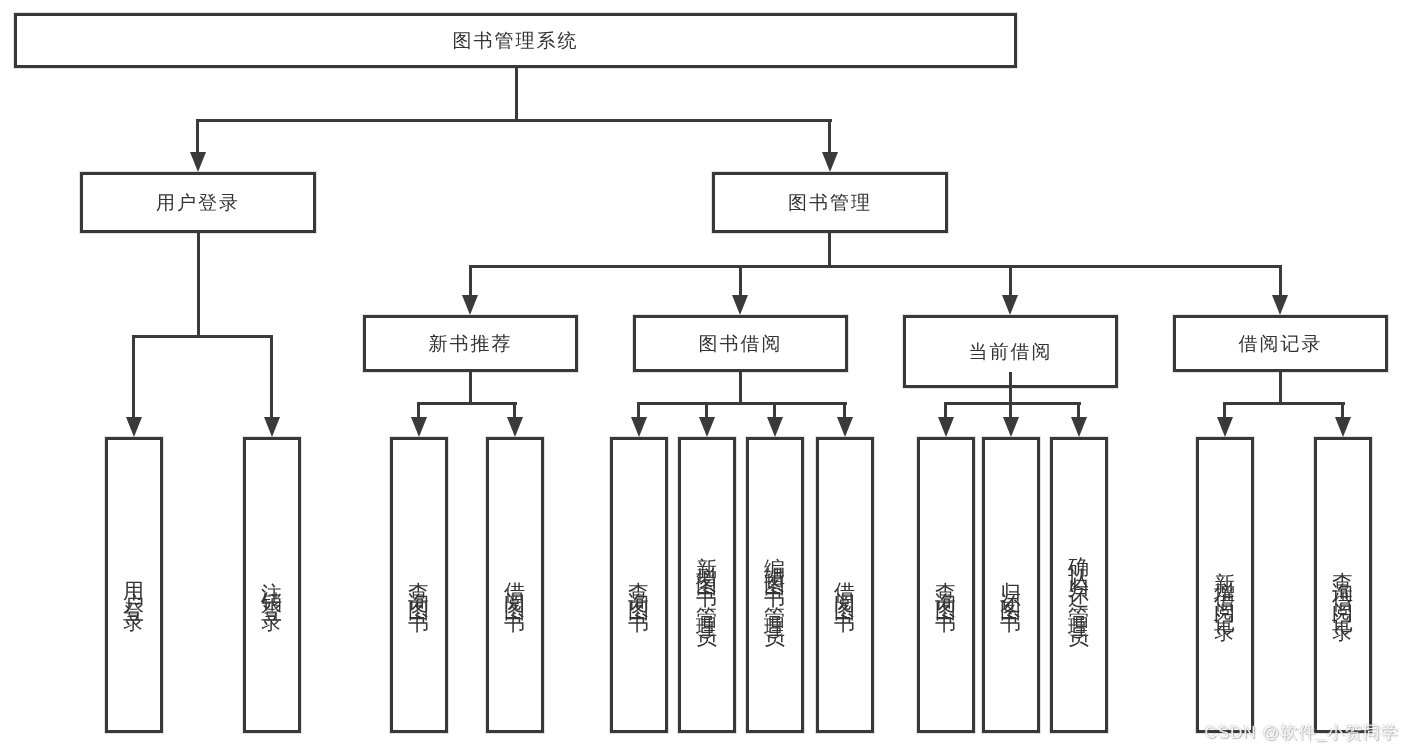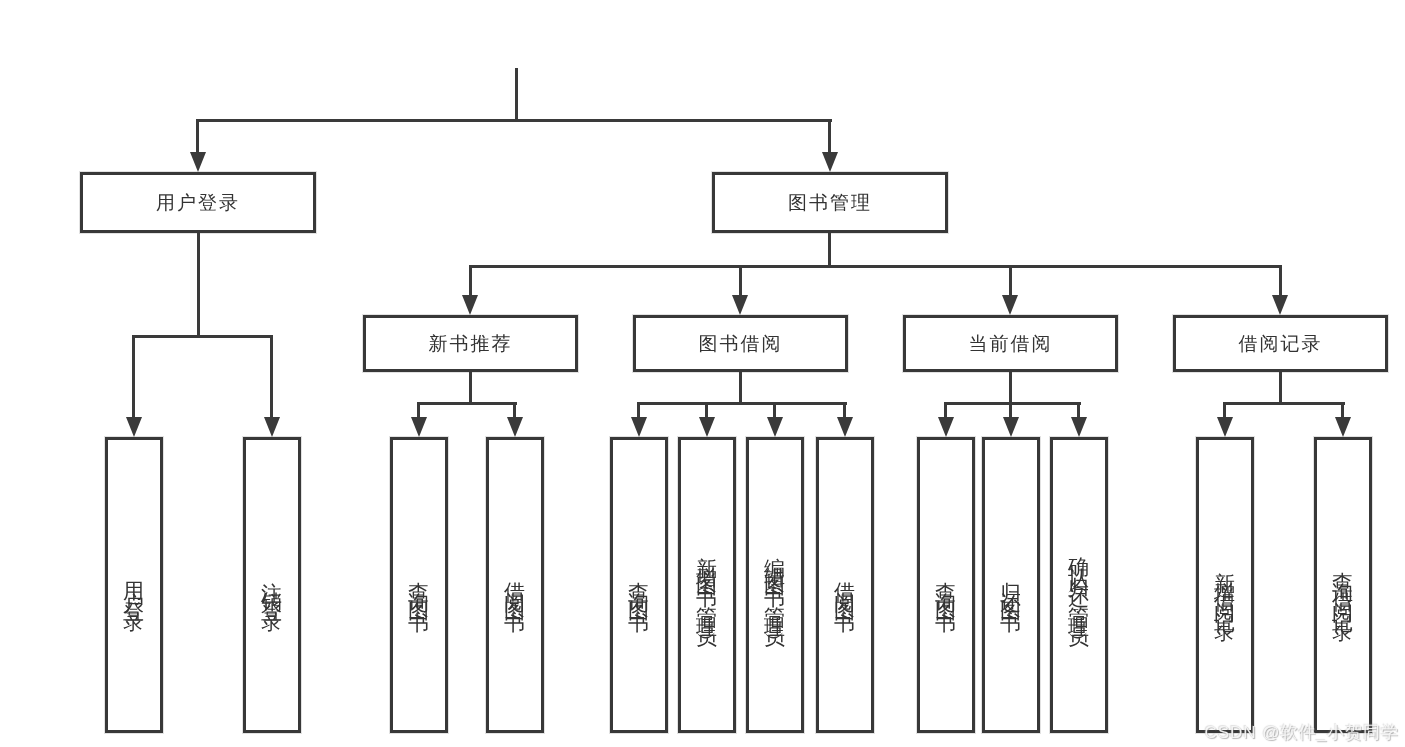--- a/index.html
+++ b/index.html
@@ -56,38 +56,41 @@
     text-shadow:1px 1px 1px rgba(120,120,120,0.55), -1px -1px 1px rgba(150,150,150,0.3);
     z-index:10;
     white-space:nowrap;
   }
 </style>
 </head>
 <body>
 
 <div class="stage">
 
+  <div class="box" style="left:14px;top:13px;width:1003px;height:55px;">
+    <span class="h-label">图书管理系统</span>
+  </div>
 
   <div class="box" style="left:80px;top:172px;width:236px;height:61px;">
     <span class="h-label">用户登录</span>
   </div>
 
   <div class="box" style="left:712px;top:172px;width:236px;height:61px;">
     <span class="h-label">图书管理</span>
   </div>
 
   <div class="box" style="left:363px;top:315px;width:215px;height:57px;">
     <span class="h-label">新书推荐</span>
   </div>
 
   <div class="box" style="left:633px;top:315px;width:215px;height:57px;align-items:center;">
     <span class="h-label">图书借阅</span>
   </div>
 
-  <div class="box" style="left:903px;top:315px;width:215px;height:57px;">
+  <div class="box" style="left:903px;top:315px;width:215px;height:73px;">
     <span class="h-label">当前借阅</span>
   </div>
 
   <div class="box" style="left:1173px;top:315px;width:215px;height:57px;">
     <span class="h-label">借阅记录</span>
   </div>
 
   <div class="box" style="left:105px;top:437px;width:58px;height:296px;">
     <span class="v-label">用户登录</span>
   </div>

